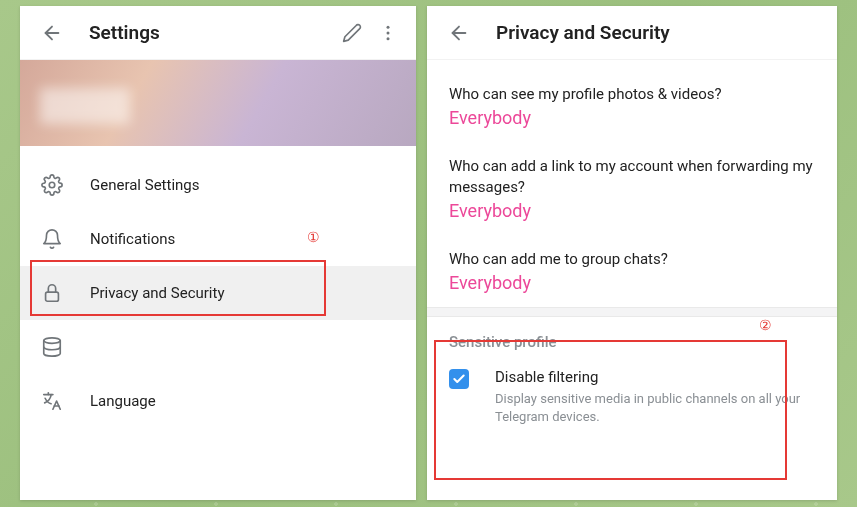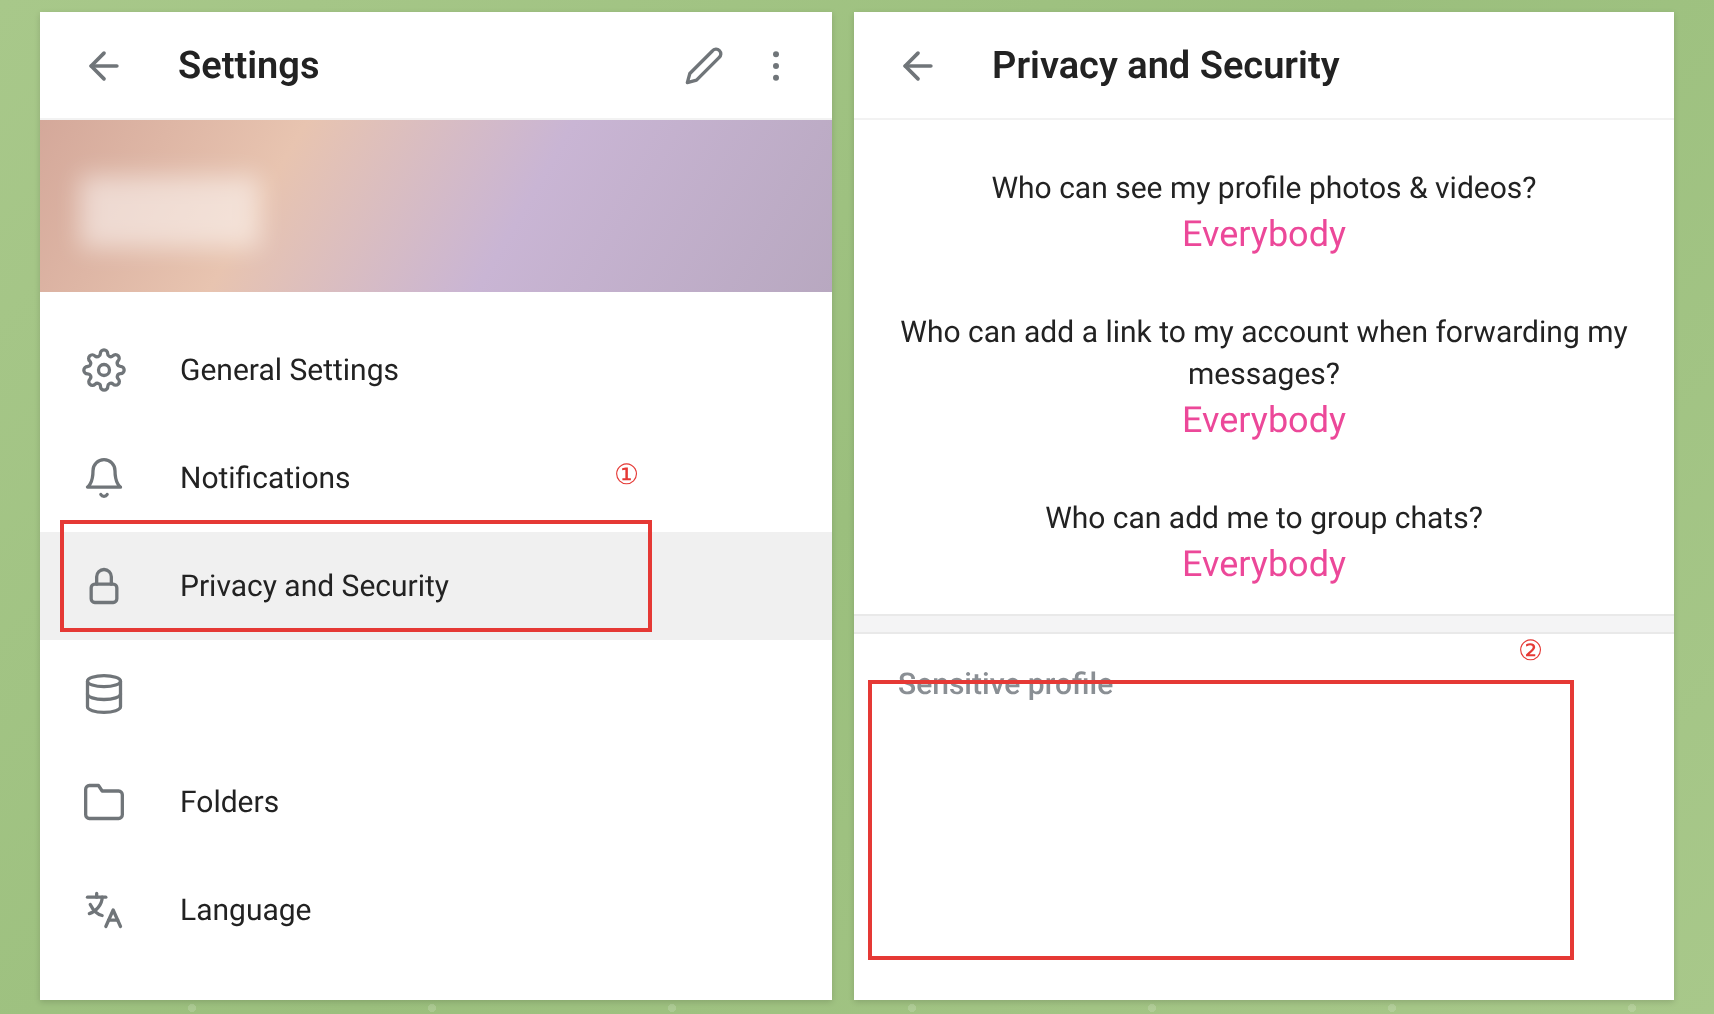--- a/index.html
+++ b/index.html
@@ -109,21 +109,20 @@
     border: 2px solid #e53935;
     pointer-events: none;
   }
   .annot-label {
     position: absolute;
     color: #e53935;
     font-size: 14px;
   }
   .priv-list {
     padding: 10px 0 0 0;
-    text-align: center;
   }
   .priv-item {
     padding: 14px 22px 14px 22px;
     cursor: pointer;
   }
   .priv-title {
     font-size: 15px;
     color: #222;
     line-height: 1.35;
   }
@@ -233,28 +232,20 @@
         <svg width="22" height="22" viewBox="0 0 24 24" fill="none" stroke="currentColor" stroke-width="1.8" stroke-linecap="round" stroke-linejoin="round">
             <ellipse cx="12" cy="5" rx="9" ry="3"></ellipse>
             <path d="M21 12c0 1.66-4 3-9 3s-9-1.34-9-3"></path>
             <path d="M3 5v14c0 1.66 4 3 9 3s9-1.34 9-3V5"></path>
           </svg>
       </span>
     </div>
     <div class="menu-item">
       <span class="mi-icon">
         <svg width="22" height="22" viewBox="0 0 24 24" fill="none" stroke="currentColor" stroke-width="1.8" stroke-linecap="round" stroke-linejoin="round">
-            <path d="M22 19a2 2 0 0 1-2 2H4a2 2 0 0 1-2-2V5a2 2 0 0 1 2-2h5l2 3h9a2 2 0 0 1 2 2z"></path>
-          </svg>
-      </span>
-      <span>Folders</span>
-    </div>
-    <div class="menu-item">
-      <span class="mi-icon">
-        <svg width="22" height="22" viewBox="0 0 24 24" fill="none" stroke="currentColor" stroke-width="1.8" stroke-linecap="round" stroke-linejoin="round">
             <path d="M3 5h10"></path>
             <path d="M8 3v2"></path>
             <path d="M11 5c0 4-3.5 8-7 9"></path>
             <path d="M4.5 9c1.5 3 4 5.5 6.5 6"></path>
             <path d="M13 21l4-9 4 9"></path>
             <path d="M14.5 17.5h5"></path>
           </svg>
       </span>
       <span>Language</span>
     </div>
@@ -284,19 +275,30 @@
     <div class="priv-item">
       <div class="priv-title">Who can add me to group chats?</div>
       <div class="priv-sub">Everybody</div>
     </div>
   </div>
 
   <div class="section-sep"></div>
 
   <div class="section-head">Sensitive profile</div>
 
+  <div class="check-row">
+    <div class="checkbox">
+      <svg width="14" height="14" viewBox="0 0 24 24" fill="none" stroke="#fff" stroke-width="3.5" stroke-linecap="round" stroke-linejoin="round">
+          <polyline points="20 6 9 17 4 12"></polyline>
+        </svg>
+    </div>
+    <div>
+      <div class="priv-title">Disable filtering</div>
+      <div class="check-desc">Display sensitive media in public channels on all your Telegram devices.</div>
+    </div>
+  </div>
 </div>
 
 <div class="annot" style="left:30px; top:260px; width:296px; height:56px;"></div>
 <div class="annot-label" style="left:307px; top:229px;">①</div>
 
 <div class="annot" style="left:434px; top:340px; width:353px; height:140px;"></div>
 <div class="annot-label" style="left:759px; top:317px;">②</div>
 
 </body></html>

